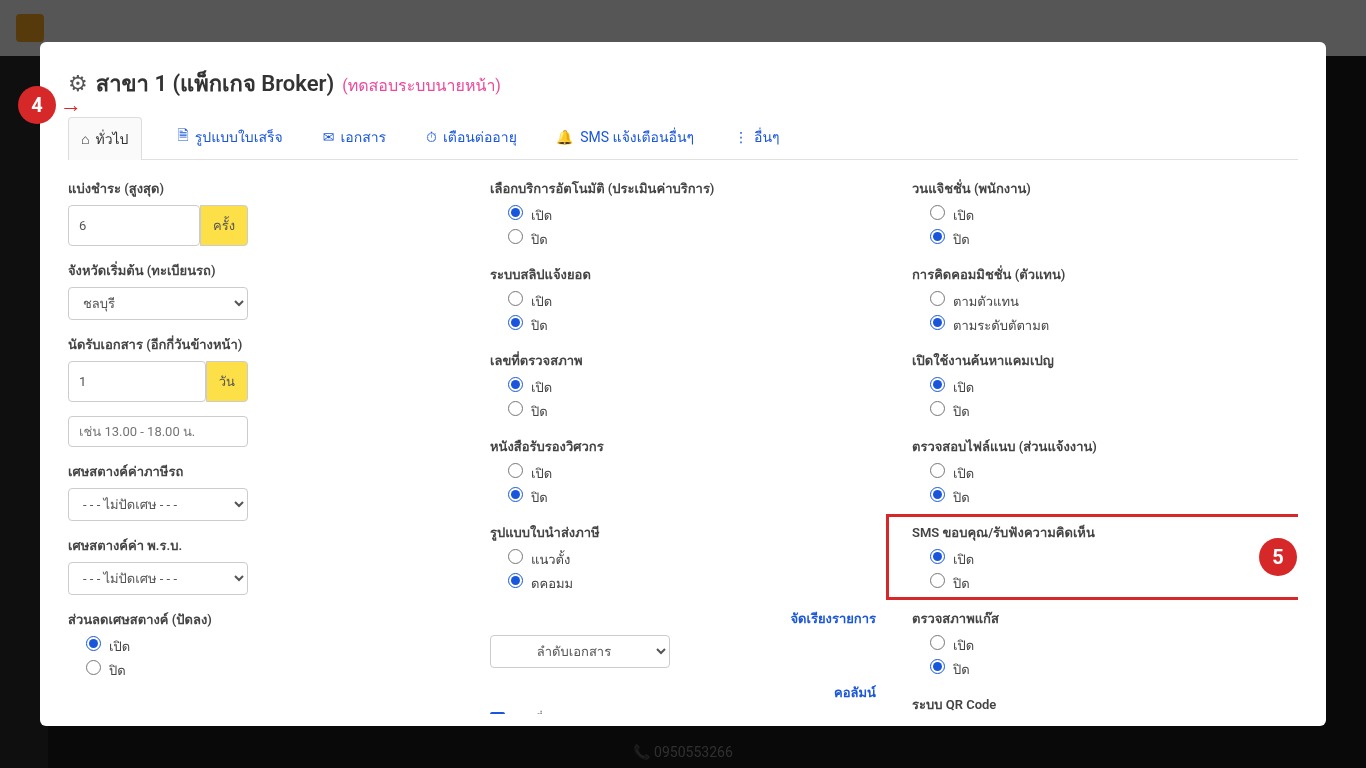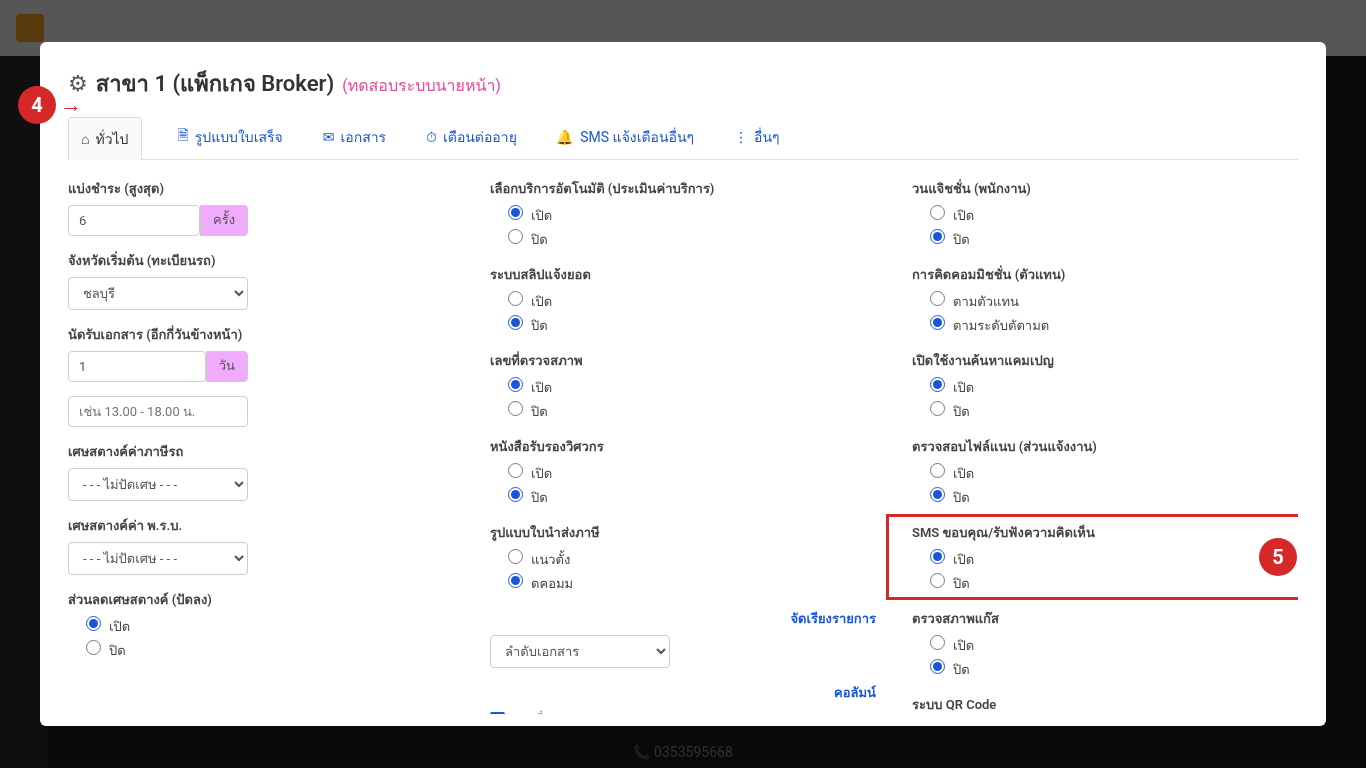--- a/index.html
+++ b/index.html
@@ -21,23 +21,23 @@
 .tab.active .icon, .tab.active span { color: #333; }
 .tab .icon { font-size: 14px; }
 
 .columns { display: flex; gap: 36px; height: calc(100% - 100px); overflow: hidden; }
 .col { flex: 1; min-width: 0; }
 .field { margin-bottom: 14px; }
 .field-label { font-size: 13px; font-weight: 600; color: #444; margin-bottom: 6px; display: block; }
 .field-label.blue { color: #1a56db; text-align: right; }
 .input-group { display: flex; }
 .input-group input { flex: 1; padding: 7px 10px; border: 1px solid #ccc; border-right: none; border-radius: 4px 0 0 4px; font-size: 13px; }
-.input-group .suffix { padding: 3px 12px; background: #f0abfc; border: 1px solid #ccc; border-radius: 0 4px 4px 0; font-size: 13px; color: #555; }
+.input-group .suffix { padding: 9px 12px; background: #fde047; border: 1px solid #ccc; border-radius: 0 4px 4px 0; font-size: 13px; color: #555; }
 input[type=text], select { width: 100%; max-width: 180px; padding: 7px 10px; border: 1px solid #ccc; border-radius: 4px; font-size: 13px; color: #555; background: #fff; }
-select.wider { max-width: 180px; }
+select.wider { max-width: 180px; text-align: center; }
 .radio-group { padding-left: 18px; }
 .radio-item { display: flex; align-items: flex-start; gap: 8px; font-size: 13px; color: #444; margin-bottom: 3px; }
 .radio-item input[type=radio] { width: 15px; height: 15px; accent-color: #1a56db; cursor: pointer; }
 .checkbox-item { display: flex; align-items: center; gap: 8px; font-size: 13px; color: #444; margin-bottom: 6px; }
 .checkbox-item input[type=checkbox] { width: 15px; height: 15px; accent-color: #1a56db; cursor: pointer; }
 
 .callout-4 { position: absolute; top: 86px; left: 18px; z-index: 10; display: flex; align-items: center; gap: 4px; }
 .callout-5-box { position: absolute; border: 3px solid #d62828; z-index: 8; }
 .callout-badge { width: 38px; height: 38px; background: #d62828; color: #fff; border-radius: 50%; display: flex; align-items: center; justify-content: center; font-size: 20px; font-weight: 700; }
 .callout-arrow { color: #d62828; font-size: 22px; font-weight: 700; }
@@ -45,21 +45,21 @@
 
 .footer-phone { position: absolute; bottom: 8px; left: 50%; transform: translateX(-50%); z-index: 0; color: #888; font-size: 14px; }
 </style>
 </head>
 <body>
 
 <div class="bg-header">
   <div class="bg-logo"></div>
 </div>
 <div class="bg-sidebar"></div>
-<div class="footer-phone">📞 <span>0353595668</span></div>
+<div class="footer-phone">📞 <span>0950553266</span></div>
 <div class="dark-overlay"></div>
 
 <div class="callout-4">
   <div class="callout-badge">4</div>
   <span class="callout-arrow">→</span>
 </div>
 
 <div class="modal">
   <div class="modal-title">
     <span class="gear">⚙</span>

